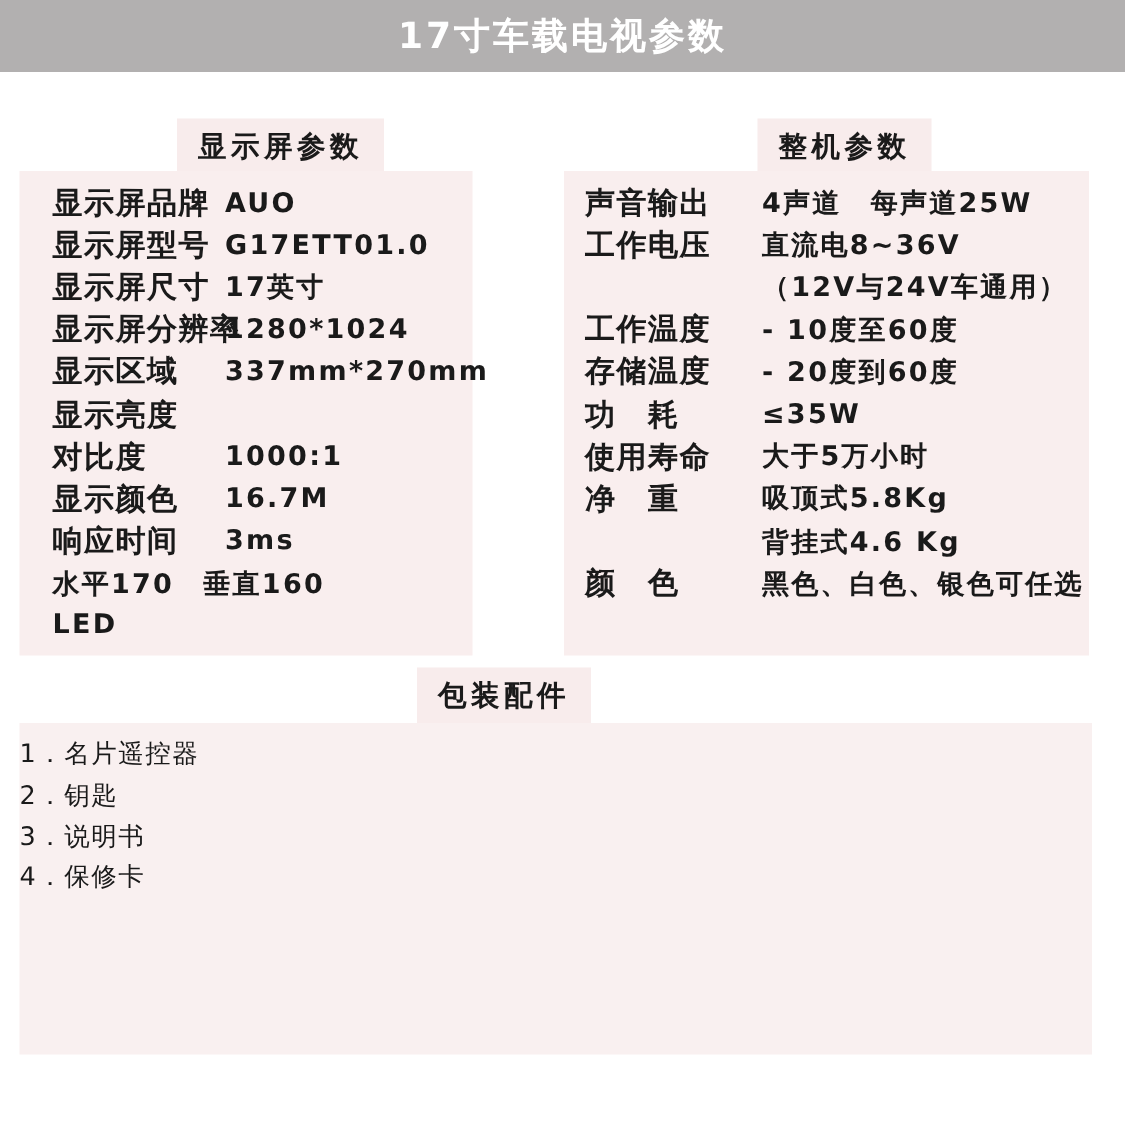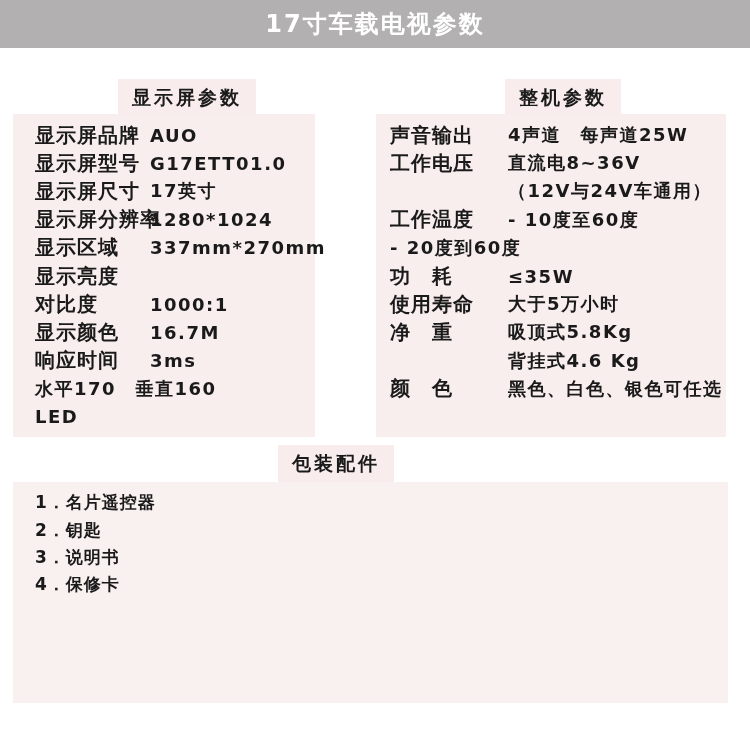--- a/index.html
+++ b/index.html
@@ -61,22 +61,21 @@
   .acc-box {
     position: absolute; left: 13px; top: 482px;
     width: 715px; height: 221px;
     background: #f9f0f0;
     box-sizing: border-box;
     padding-top: 7px;
   }
   .acc-item {
     display: flex; align-items: center;
     height: 27.4px;
-    padding-left: 22px;
-    font-size: 17px; font-weight: bold; letter-spacing: 1px;
+    font-size: 17px; font-weight: normal; letter-spacing: 1px;
     white-space: nowrap;
   }
 </style>
 </head>
 <body>
 
 <div class="page">
 
   <div class="titlebar">
     <span class="title-text">17寸车载电视参数</span>
@@ -144,20 +143,21 @@
         </div>
         <div class="row">
           <span class="lab"></span>
           <span class="val">（12V与24V车通用）</span>
         </div>
         <div class="row">
           <span class="lab">工作温度</span>
           <span class="val">- 10度至60度</span>
         </div>
         <div class="row">
+          <span class="lab">存储温度</span>
           <span class="val">- 20度到60度</span>
         </div>
         <div class="row">
           <span class="lab">功　耗</span>
           <span class="val">≤35W</span>
         </div>
         <div class="row">
           <span class="lab">使用寿命</span>
           <span class="val">大于5万小时</span>
         </div>

